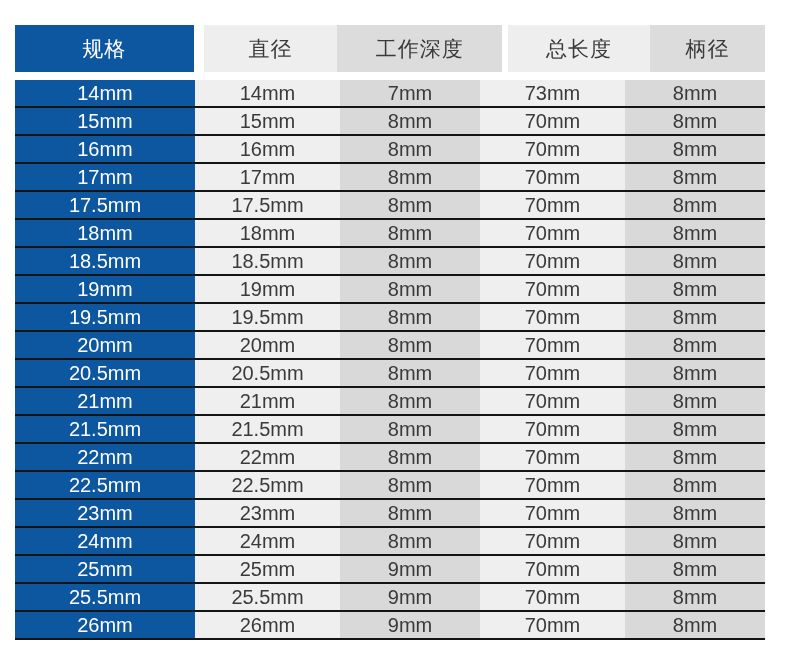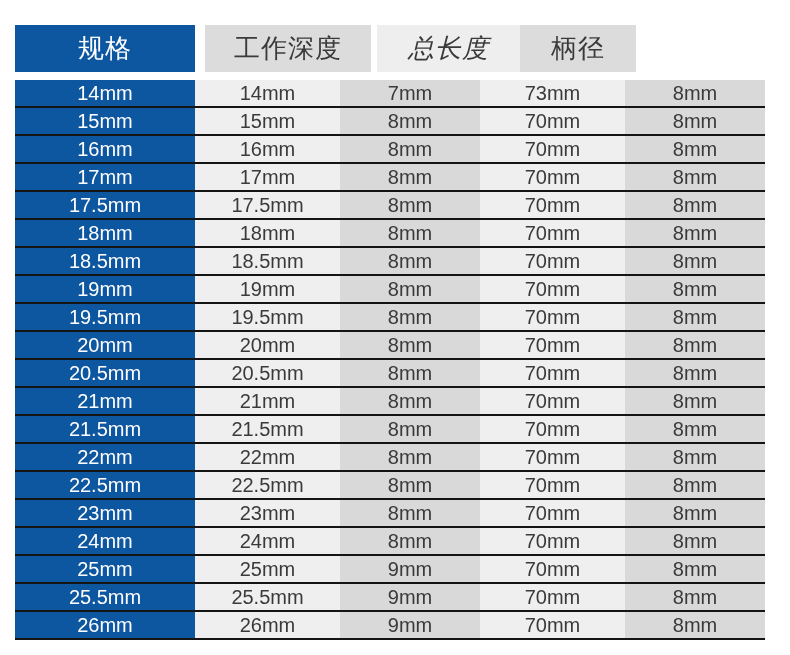--- a/index.html
+++ b/index.html
@@ -7,28 +7,28 @@
   body {
     width: 790px; height: 655px; overflow: hidden;
     font-family: "Liberation Sans", "DejaVu Sans", sans-serif;
   }
   .page { width: 790px; height: 655px; overflow: hidden; background: #fff; position: relative; }
   .spec-table { position: absolute; left: 15px; top: 25px; width: 750px; }
 
   .header-row { display: flex; height: 47px; margin-bottom: 8px; }
   .h-cell {
     display: flex; align-items: center; justify-content: center;
-    font-size: 26px; color: var(--text-dark); letter-spacing: 1px;
+    font-size: 21px; color: var(--text-dark); letter-spacing: 1px;
   }
   .h-spec   { width: 180px; background: var(--accent-blue); color: var(--text-light); }
   .h-gap1   { width: 10px; background: #fff; }
   .h-diam   { width: 135px; background: var(--header-light); }
   .h-depth  { width: 166px; background: var(--header-dark); }
   .h-gap2   { width: 6px; background: #fff; }
-  .h-length { width: 143px; background: var(--header-light); font-style: italic; }
+  .h-length { width: 143px; background: var(--header-light); }
   .h-shank  { width: 116px; background: var(--header-dark); }
 
   .row { display: flex; height: 28px; border-bottom: 2px solid var(--row-line); }
   .cell {
     display: flex; align-items: center; justify-content: center;
     font-size: 20px; color: var(--text-dark);
   }
   .c-spec   { width: 180px; background: var(--accent-blue); color: var(--text-light); }
   .c-diam   { width: 145px; background: var(--light-col); }
   .c-depth  { width: 140px; background: var(--dark-col); }
@@ -37,20 +37,21 @@
 </style>
 </head>
 <body>
 
 <div class="page">
   <div class="spec-table">
 
     <div class="header-row">
       <div class="h-cell h-spec">规格</div>
       <div class="h-gap1"></div>
+      <div class="h-cell h-diam">直径</div>
       <div class="h-cell h-depth">工作深度</div>
       <div class="h-gap2"></div>
       <div class="h-cell h-length">总长度</div>
       <div class="h-cell h-shank">柄径</div>
     </div>
 
     <div>
   <div class="row">
     <div class="cell c-spec">14mm</div>
     <div class="cell c-diam">14mm</div>

